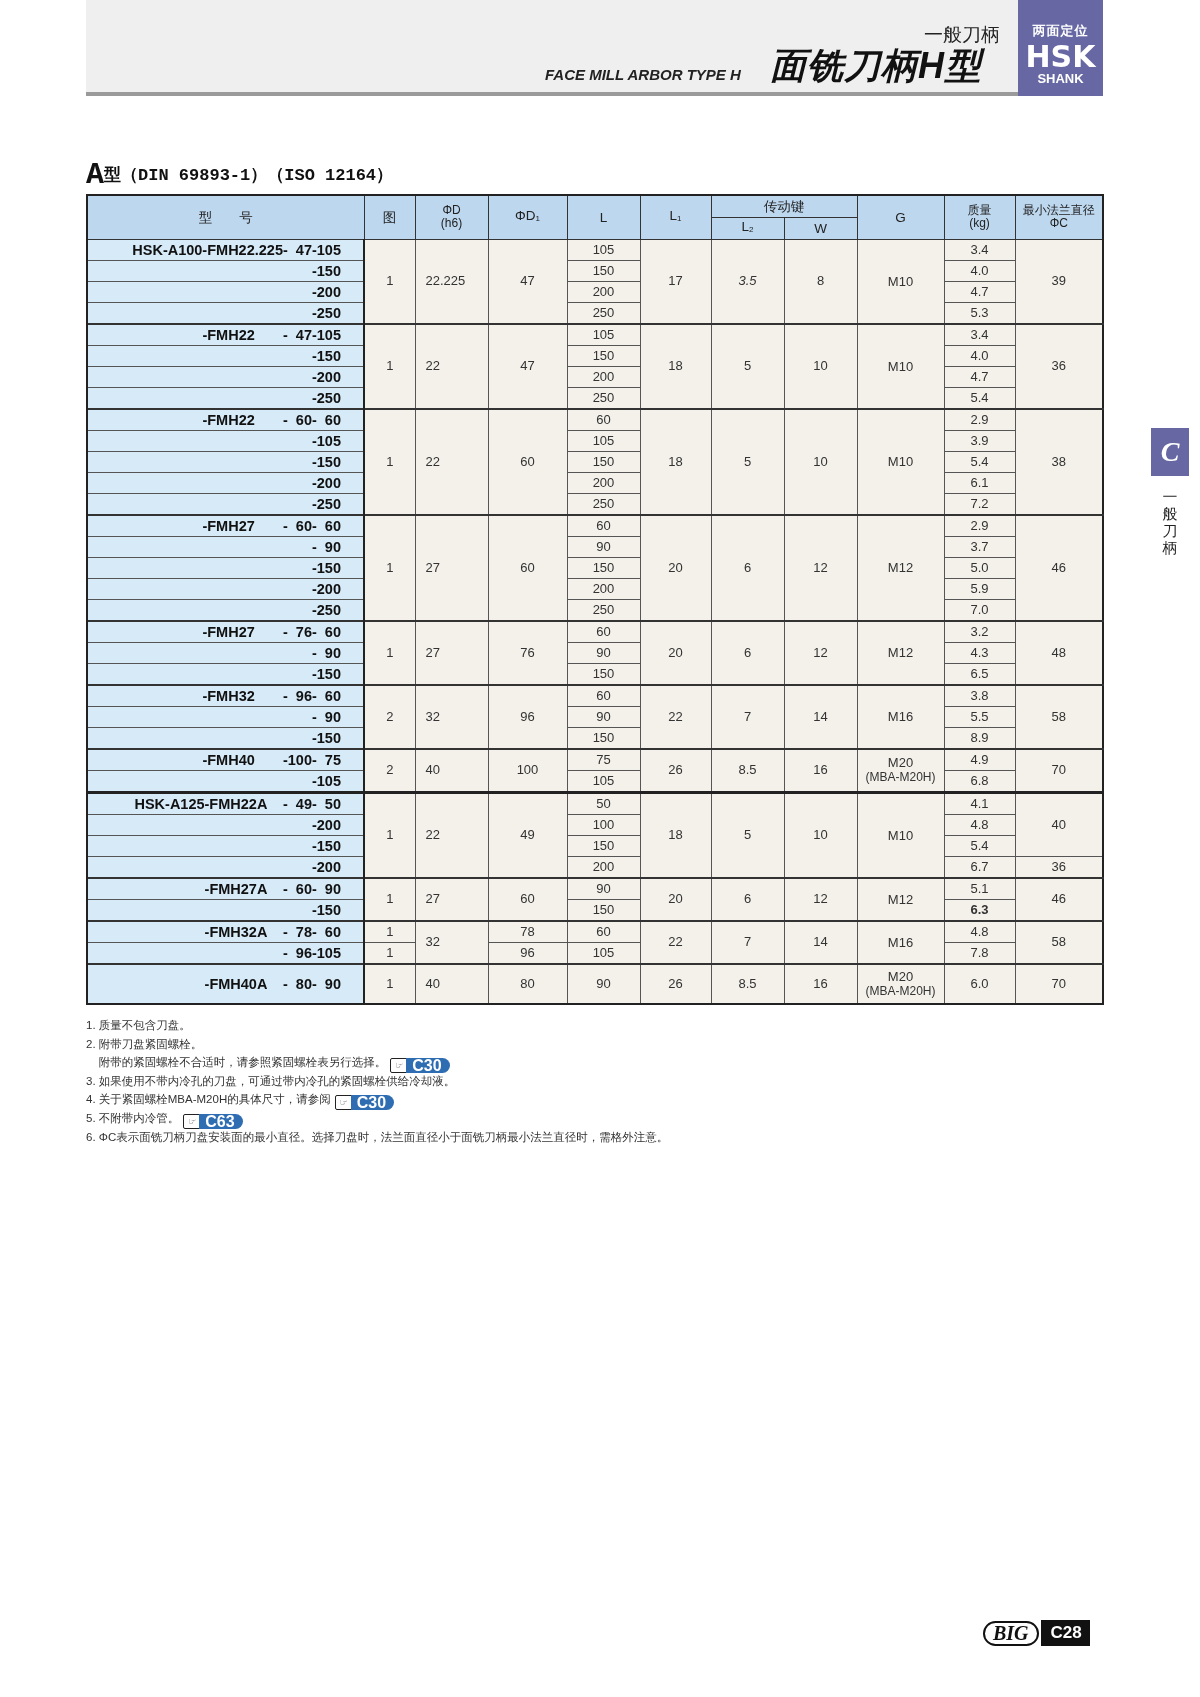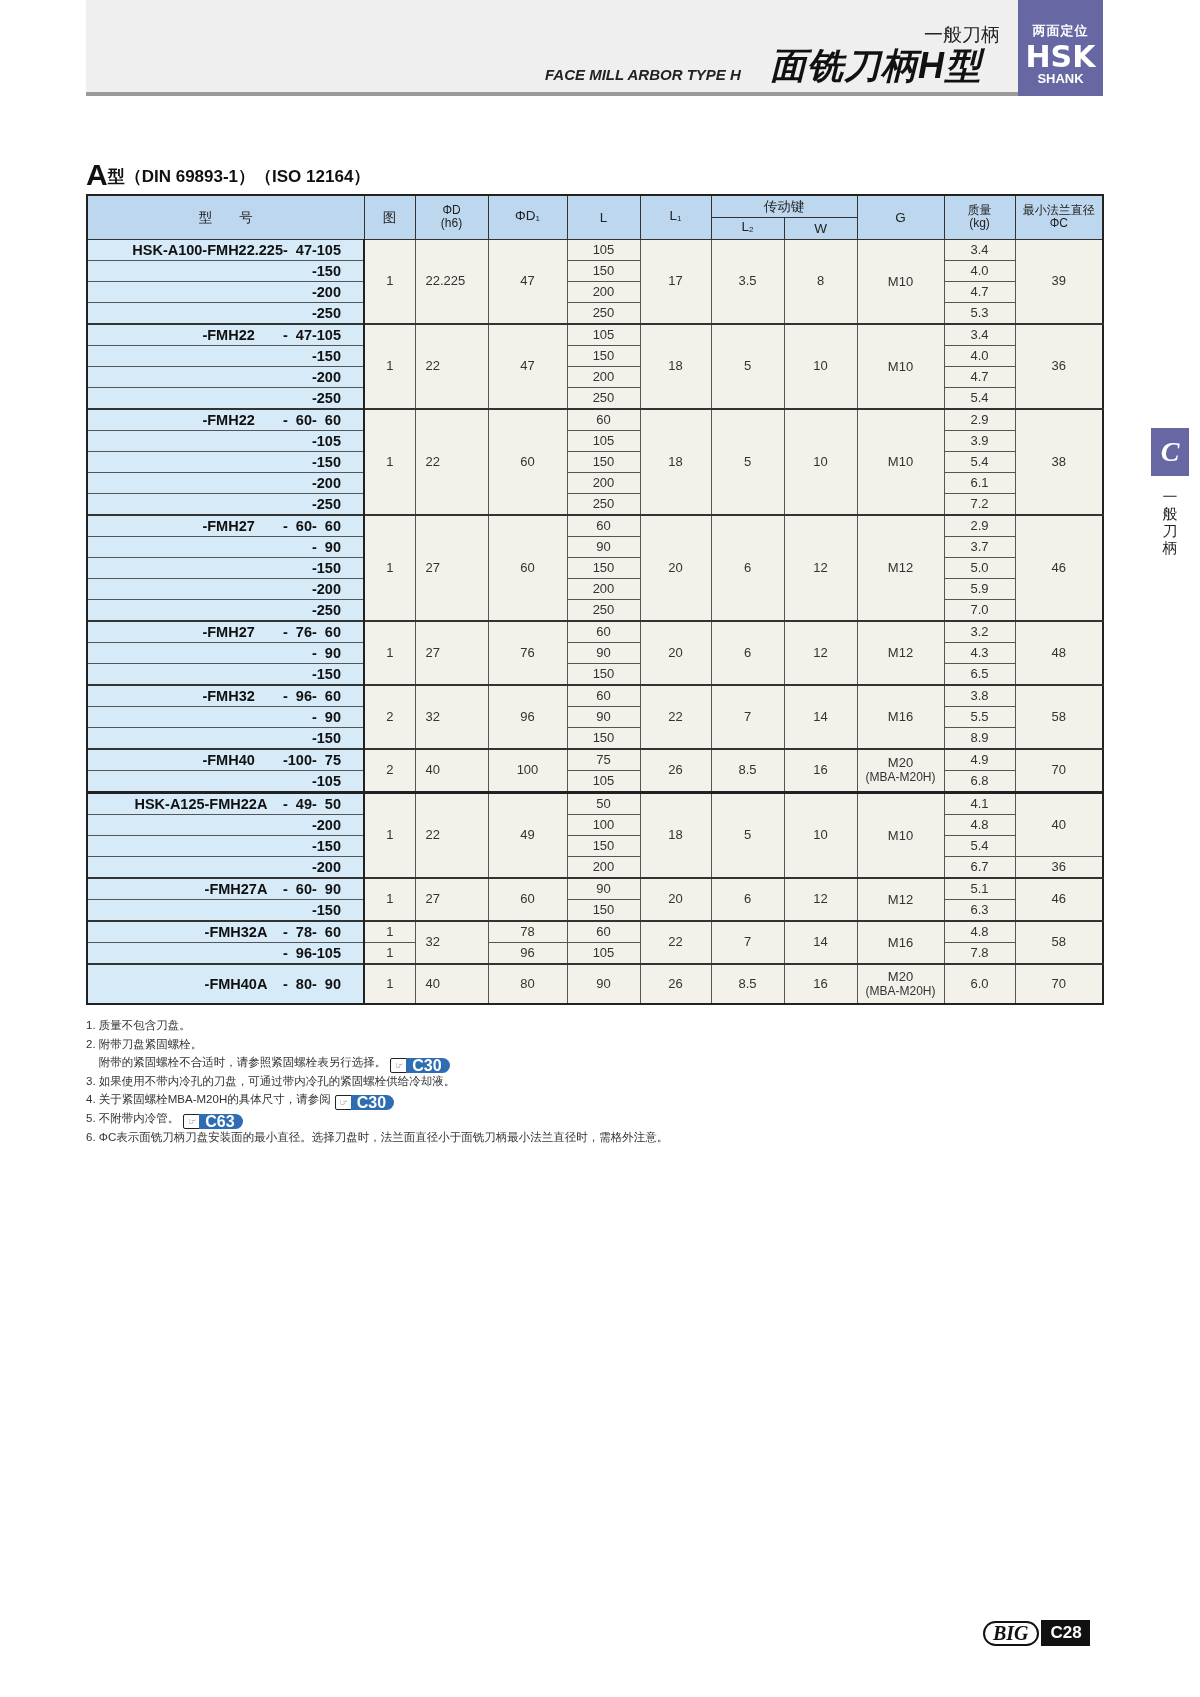--- a/index.html
+++ b/index.html
@@ -8,21 +8,21 @@
   .header-band { position:absolute; left:86px; top:0; width:932px; height:92px; background:#efefef; }
   .header-rule { position:absolute; left:86px; top:92px; width:932px; height:4px; background:#9a9a9a; }
   .header-sub { position:absolute; right:200px; top:22px; font-size:19px; color:#222; }
   .header-en { position:absolute; left:545px; top:66px; font-size:15px; font-weight:bold; font-style:italic; color:#222; letter-spacing:0; }
   .header-title { position:absolute; left:770px; top:42px; font-size:36px; font-weight:bold; font-style:italic; color:#111; letter-spacing:1px; }
   .hsk-block { position:absolute; left:1018px; top:0; width:85px; height:96px; background:#6667a3; color:#fff; text-align:center; }
   .hsk-top { font-size:13px; font-weight:bold; margin-top:22px; letter-spacing:1px; }
   .hsk-mid { font-size:30px; font-weight:bold; line-height:30px; margin-top:2px; font-family:"DejaVu Sans", sans-serif; }
   .hsk-bot { font-size:13px; font-weight:bold; line-height:14px; }
 
-  .section-title { position:absolute; left:86px; top:158px; font-size:17px; font-weight:bold; color:#111; }
+  .section-title { position:absolute; left:86px; top:158px; font-size:17px; font-weight:bold; color:#111;font-family:Liberation Mono, monospace; }
   .section-title .big { font-size:30px; font-weight:bold; vertical-align:-3px; }
 
   table.spec { position:absolute; left:86px; top:194px; width:1018px; border-collapse:collapse;
                font-size:13px; color:#333; table-layout:fixed; }
   table.spec th { background:#bdd7ee; font-weight:normal; color:#222; border:1px solid #333; font-size:13.5px; line-height:15px; padding:0; }
   table.spec td { border:1px solid #555; background:#f4f1ea; text-align:center; padding:0; height:20px; line-height:20px; }
   table.spec td.model { background:#d6eaf8; text-align:right; font-weight:bold; font-size:14.5px; color:#111; padding-right:22px;
                         border-left:2px solid #222; border-right:2px solid #222; white-space:pre; font-family:"Liberation Sans", sans-serif; }
   table.spec td.left { text-align:left; padding-left:10px; }
   table.spec tr.grp td { border-top:2px solid #333; }
@@ -107,21 +107,21 @@
     </tr>
   </thead>
   <tbody id="spec-body">
       <tr>
         <td class="model" style="height: 20px;">HSK-A100-FMH22.225-  47-105</td>
         <td rowspan="4" style="height: 20px;">1</td>
         <td class="left" rowspan="4" style="height: 20px;">22.225</td>
         <td rowspan="4" style="height: 20px;">47</td>
         <td style="height: 20px;">105</td>
         <td rowspan="4" style="height: 20px;">17</td>
-        <td rowspan="4" style="height: 20px;">3.5</td>
+        <td rowspan="4" style="height: 20px; font-style: italic;">3.5</td>
         <td rowspan="4" style="height: 20px;">8</td>
         <td rowspan="4" style="line-height: 15px;">
           <span style="display: block;">M10</span>
           <span style="display: block; font-size: 12px;"></span>
         </td>
         <td style="height: 20px;">3.4</td>
         <td rowspan="4" style="height: 20px;">39</td>
       </tr>
       <tr>
         <td class="model" style="height: 20px;">-150</td>
@@ -358,21 +358,21 @@
         <td rowspan="2" style="line-height: 15px;">
           <span style="display: block;">M12</span>
           <span style="display: block; font-size: 12px;"></span>
         </td>
         <td style="height: 20px;">5.1</td>
         <td rowspan="2" style="height: 20px;">46</td>
       </tr>
       <tr>
         <td class="model" style="height: 20px;">-150</td>
         <td style="height: 20px;">150</td>
-        <td style="height: 20px;">6.3</td>
+        <td style="height: 20px; font-weight: bold;">6.3</td>
       </tr>
       <tr class="grp">
         <td class="model" style="height: 20px;">-FMH32A    -  78-  60</td>
         <td style="height: 20px;">1</td>
         <td class="left" rowspan="2" style="height: 20px;">32</td>
         <td style="height: 20px;">78</td>
         <td style="height: 20px;">60</td>
         <td rowspan="2" style="height: 20px;">22</td>
         <td rowspan="2" style="height: 20px;">7</td>
         <td rowspan="2" style="height: 20px;">14</td>

